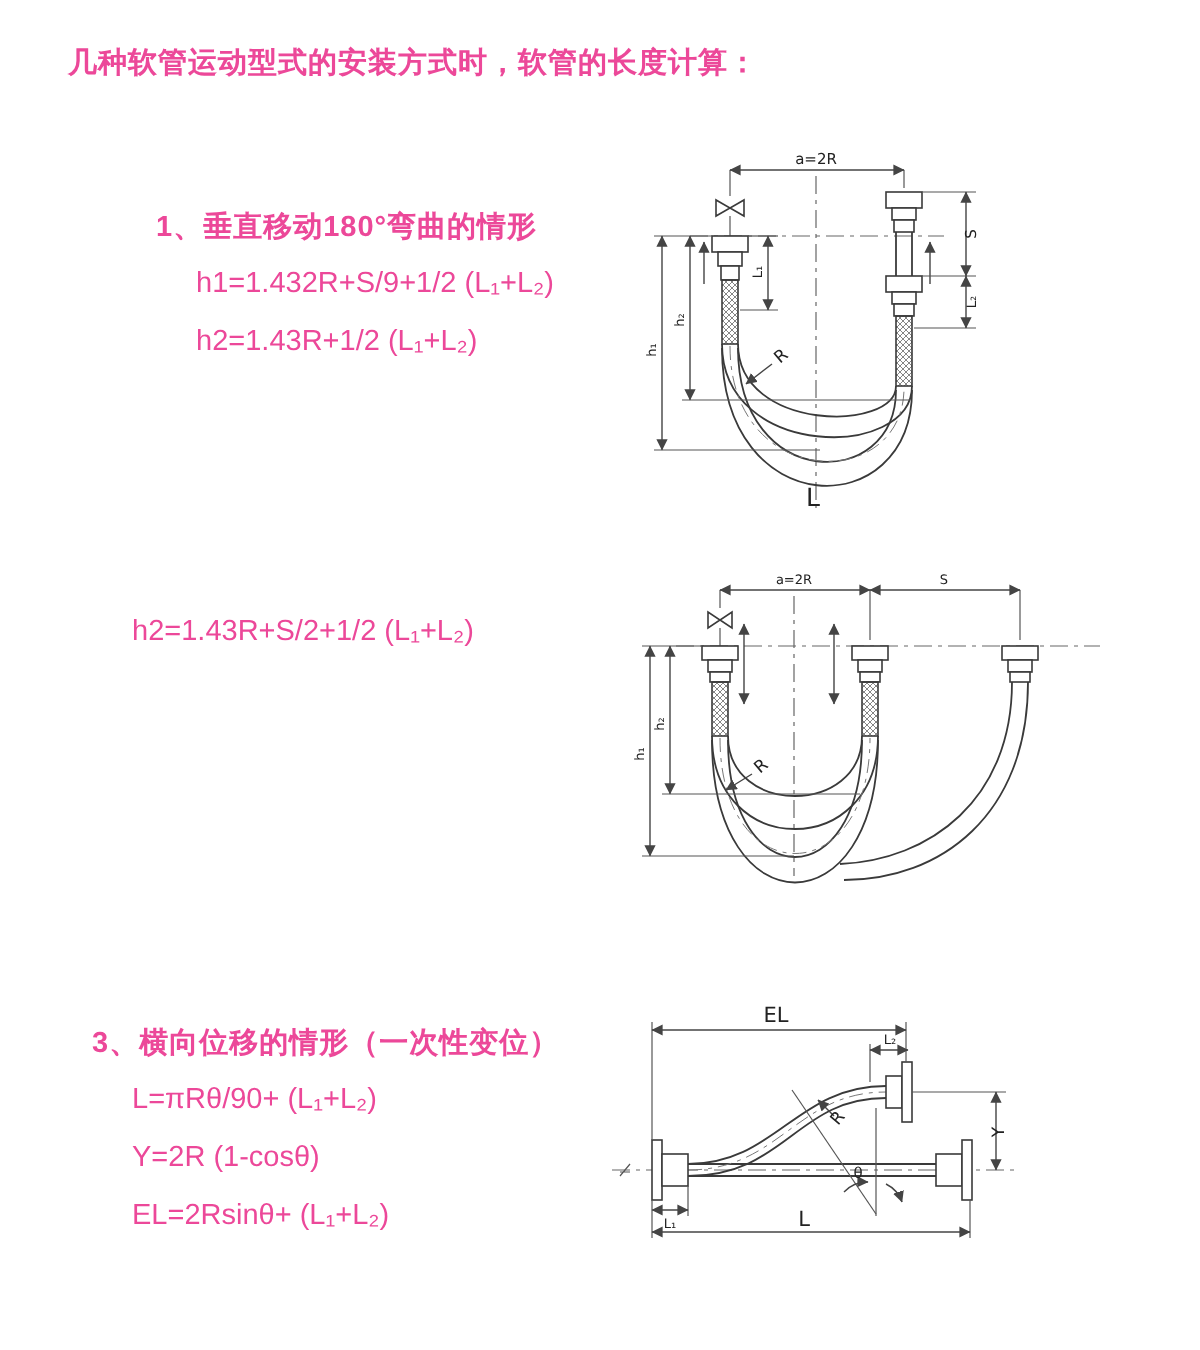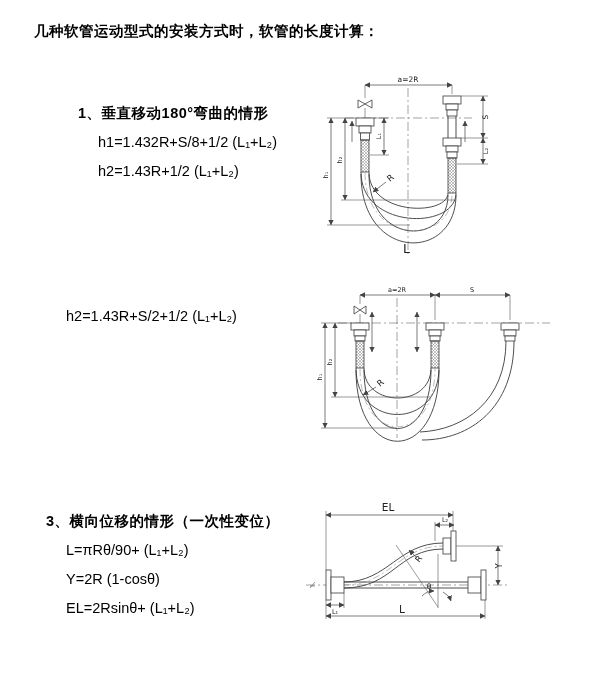--- a/index.html
+++ b/index.html
@@ -1,17 +1,17 @@
 <!DOCTYPE html>
 <html><head>
 <meta charset="utf-8">
 <style>
   html,body{margin:0;padding:0;background:#fff;}
   .page{position:relative;width:600px;height:675px;background:#ffffff;overflow:hidden;
-        font-family:"Liberation Sans","DejaVu Sans",sans-serif;color:#000000;border-radius:24px;}
+        font-family:"Liberation Sans","DejaVu Sans",sans-serif;color:#ec4899;border-radius:24px;}
   .doc-title{position:absolute;left:34px;top:22px;font-size:14.5px;font-weight:600;letter-spacing:.5px;}
   .sec{position:absolute;left:46px;}
   .sec-heading{font-size:14.5px;font-weight:600;letter-spacing:.5px;height:24px;}
   .formulas{margin-left:20px;}
   .formula{font-size:14.5px;font-weight:500;line-height:29px;white-space:pre;}
   #sec1{top:104px;margin-left:32px;} #sec2{top:302px;} #sec3{top:512px;}
   svg.diagram{position:absolute;overflow:visible;}
   #d1{left:300px;top:60px;} #d2{left:300px;top:280px;} #d3{left:298px;top:495px;}
   .thin{stroke:#555;stroke-width:.6;fill:none;}
   .dim{stroke:#444;stroke-width:.7;fill:none;marker-start:url(#mA);marker-end:url(#mA);}
@@ -28,21 +28,21 @@
 </head>
 <body>
 
 <div class="page">
 
   <div class="doc-title">几种软管运动型式的安装方式时，软管的长度计算：</div>
 
   <div class="sec" id="sec1">
     <div class="sec-heading">1、垂直移动180°弯曲的情形</div>
     <div class="formulas">
-      <div class="formula">h1=1.432R+S/8+1/2 (L₁+L₂)</div>
+      <div class="formula">h1=1.432R+S/9+1/2 (L₁+L₂)</div>
       <div class="formula">h2=1.43R+1/2 (L₁+L₂)</div>
     </div>
   </div>
 
   <div class="sec" id="sec2">
     <div class="formulas">
       <div class="formula">h2=1.43R+S/2+1/2 (L₁+L₂)</div>
     </div>
   </div>
 

